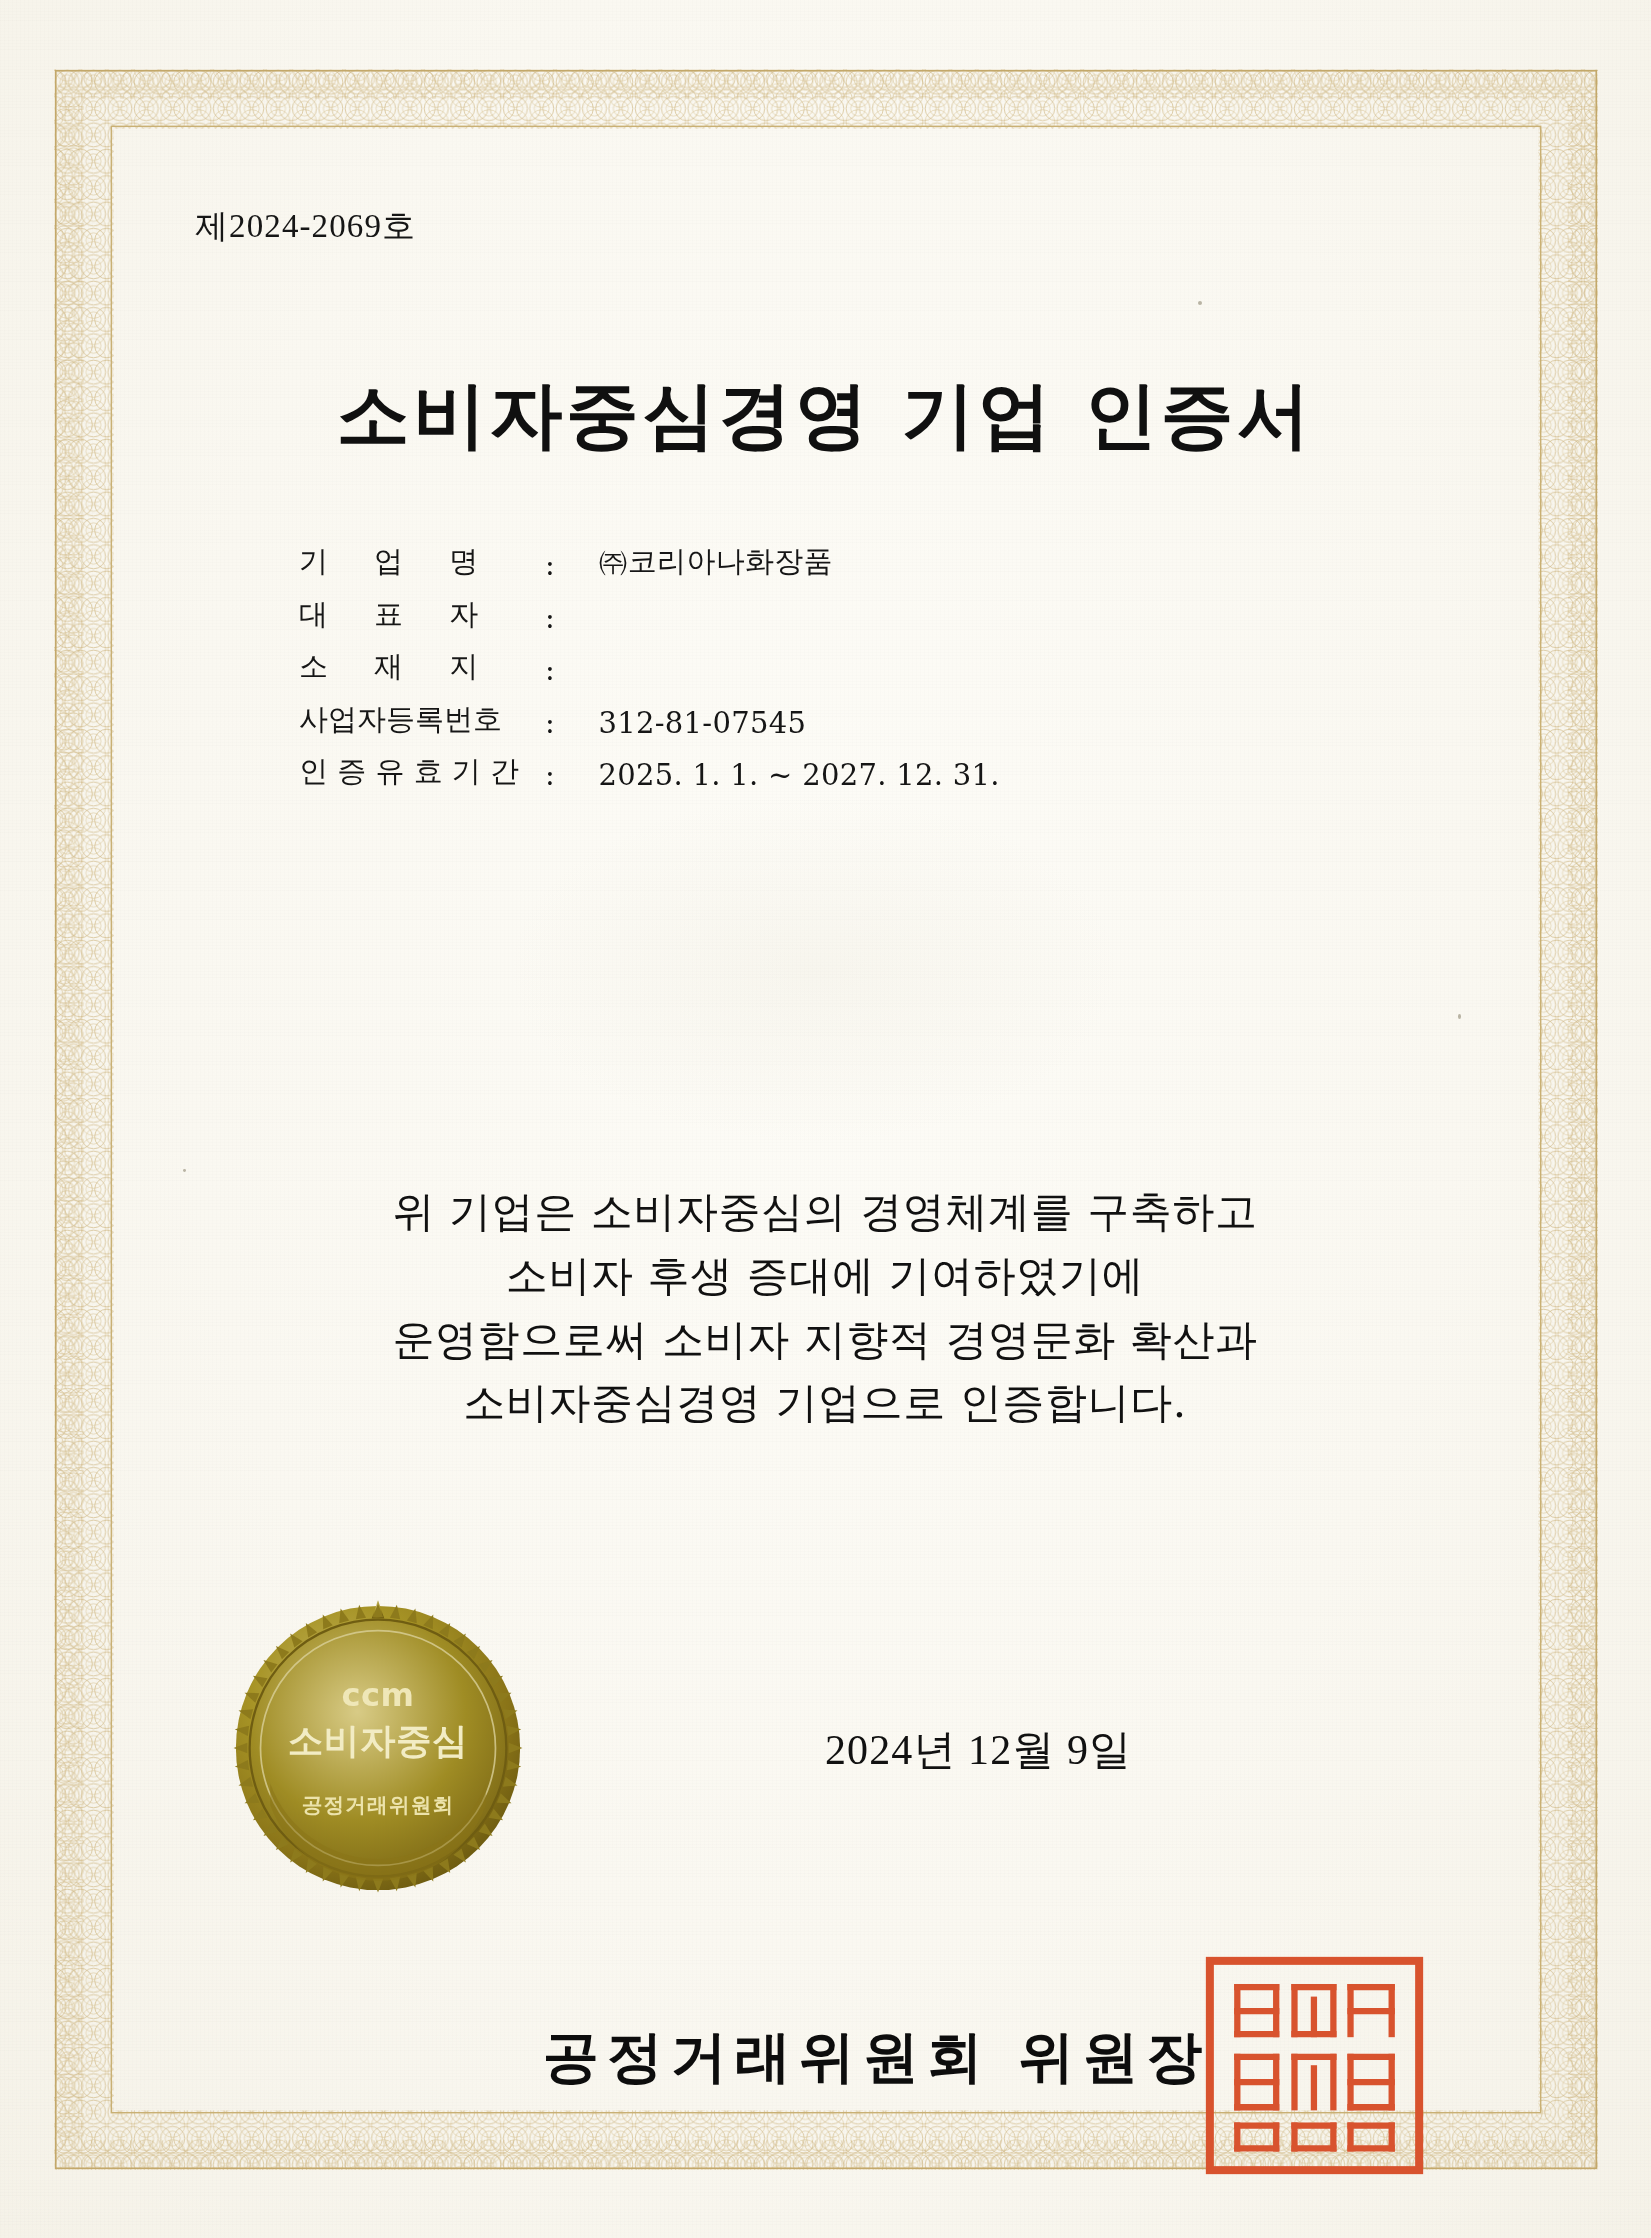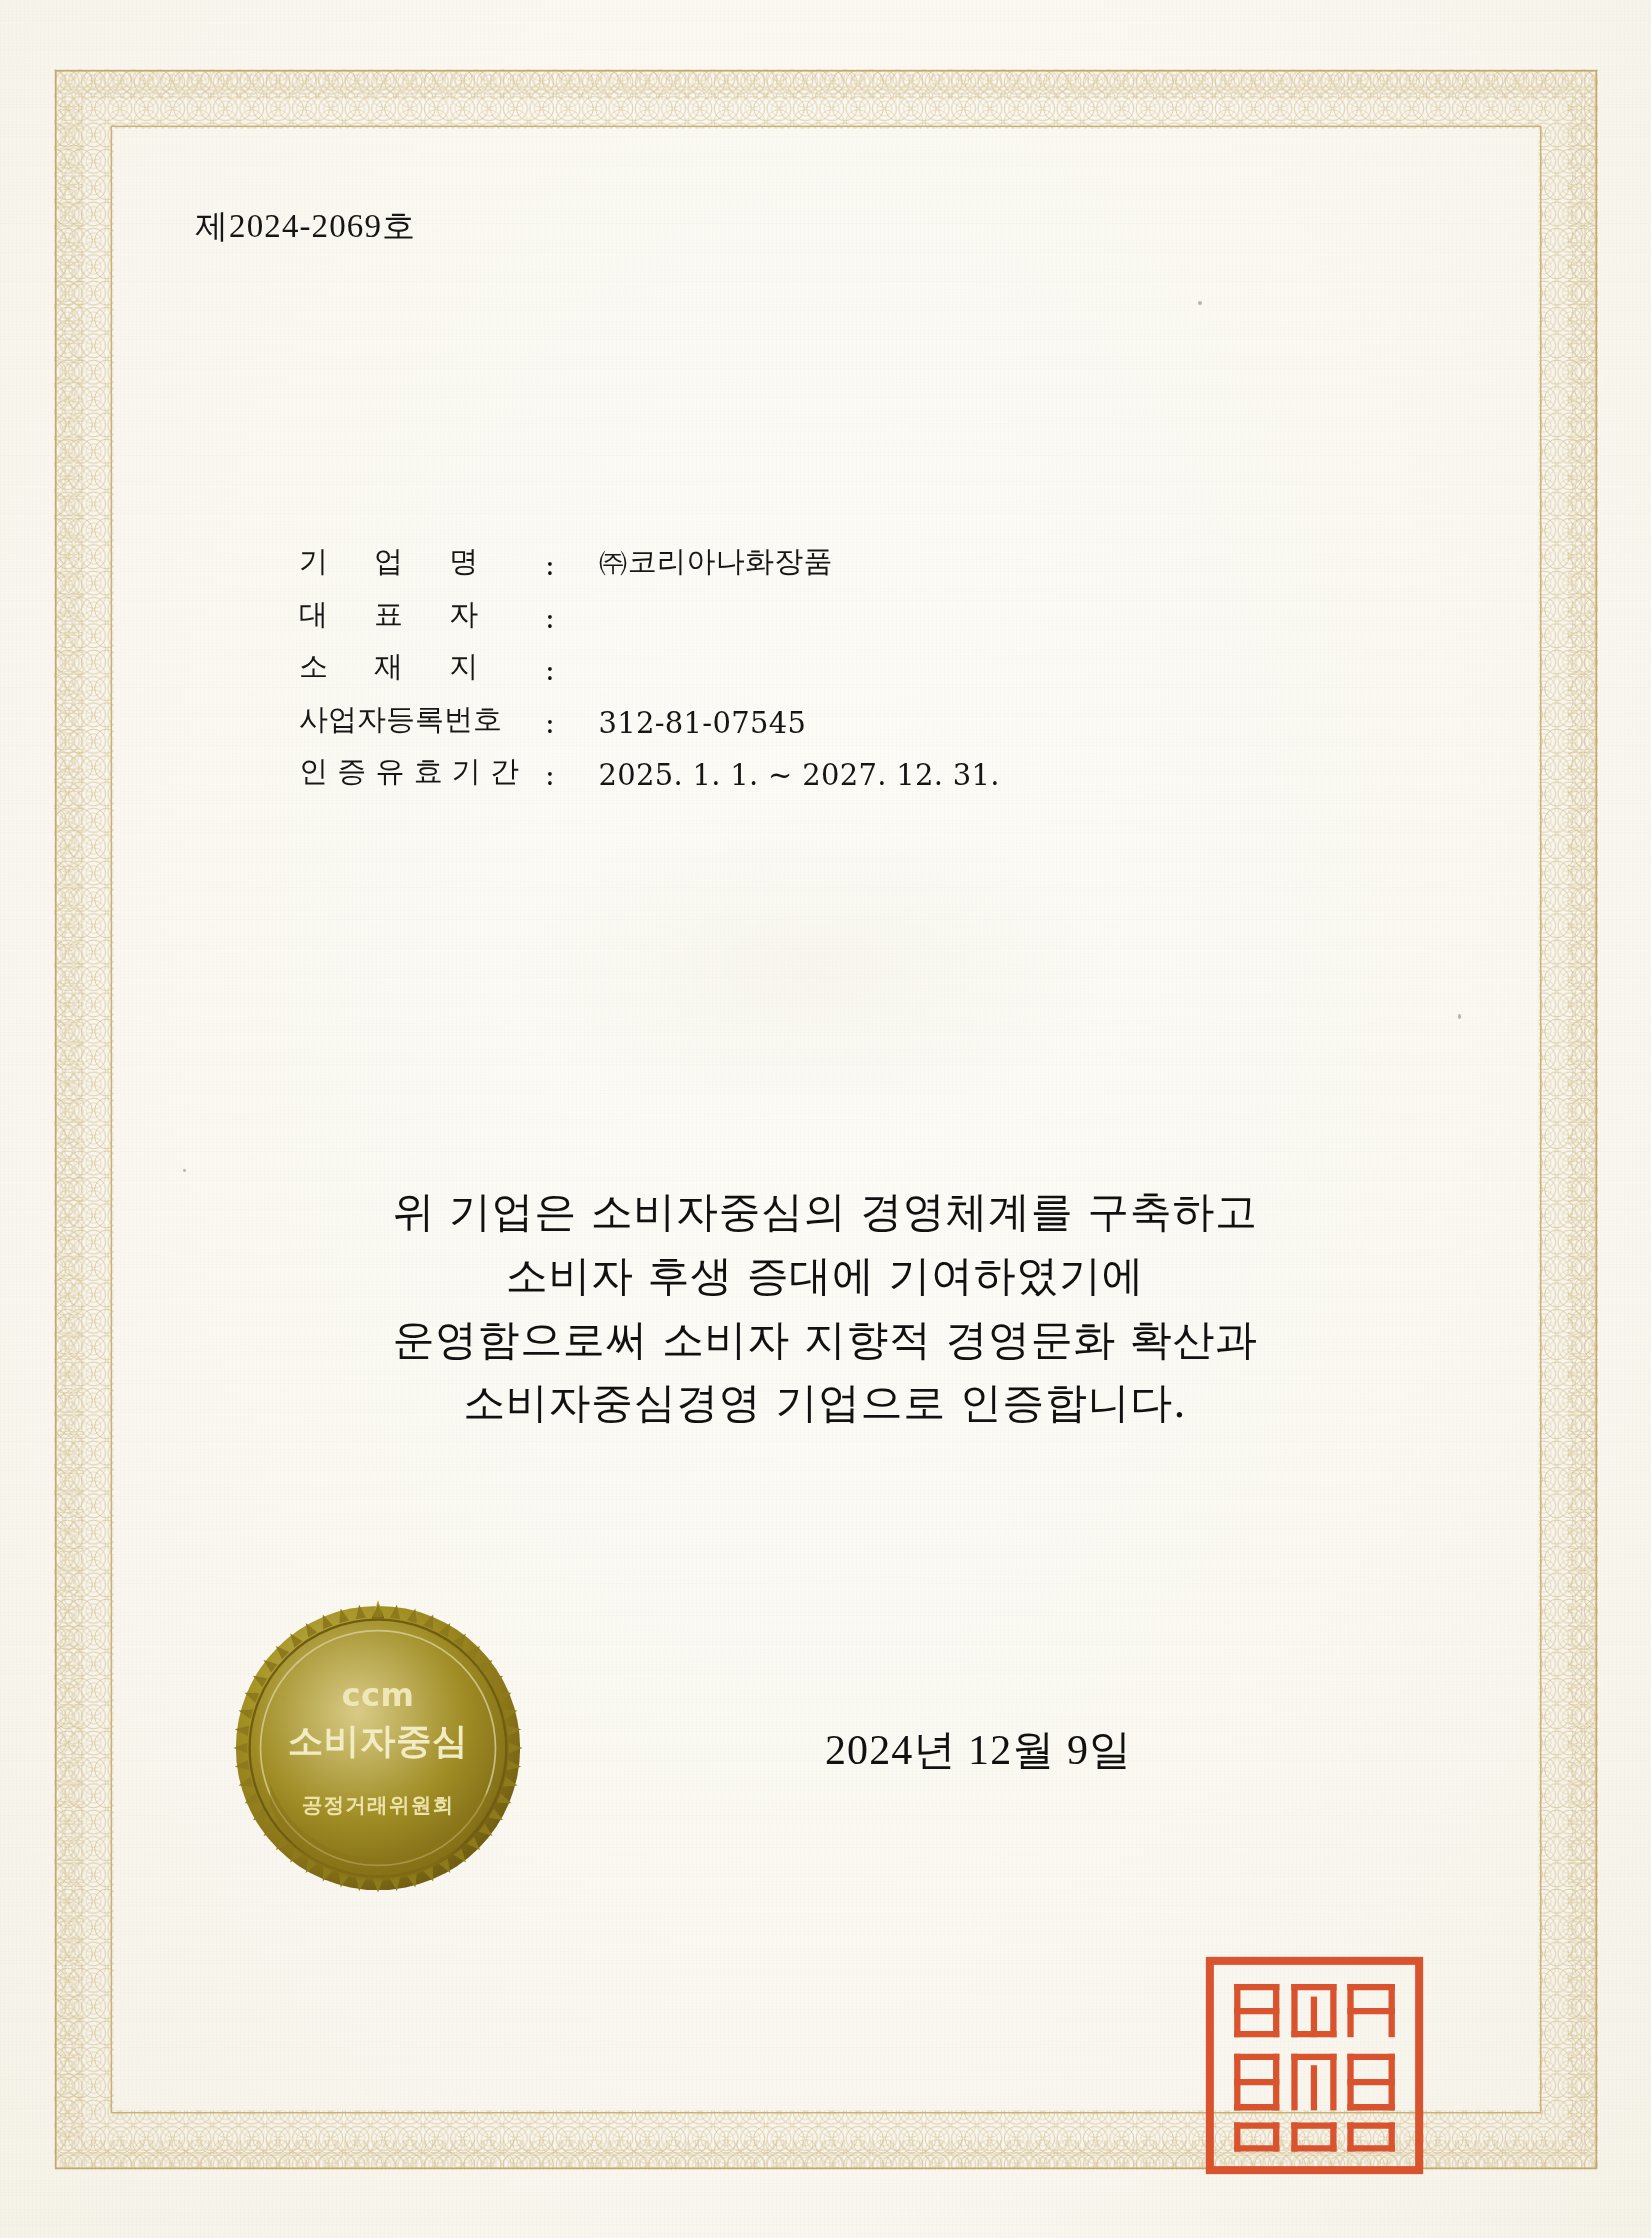--- a/index.html
+++ b/index.html
@@ -232,20 +232,23 @@
       <rect x="3" y="3" width="2688" height="3660" fill="none" stroke="#c3a86a" stroke-width="3"></rect>
       <rect x="100" y="100" width="2494" height="3466" fill="none" stroke="#c9b074" stroke-width="2.5"></rect>
       <rect x="112" y="112" width="2470" height="3442" fill="none" stroke="#dcc header" stroke-width="0"></rect>
     </svg>
   </div>
 
   <div class="content">
 
     <div class="cert-number">제2024-2069호</div>
 
+    <div class="title">
+      <span>소비자중심경영</span><span class="gap"></span><span>기업</span><span class="gap"></span><span>인증서</span>
+    </div>
 
     <div class="fields">
 
       <div class="field-row">
         <span class="field-label">기     업     명</span>
         <span class="field-sep">:</span>
         <span class="field-value">㈜코리아나화장품</span>
       </div>
 
       <div class="field-row">
@@ -274,20 +277,21 @@
 
     <div class="statement">
       <div class="statement-line">위 기업은 소비자중심의 경영체계를 구축하고</div>
       <div class="statement-line">소비자 후생 증대에 기여하였기에</div>
       <div class="statement-line">운영함으로써 소비자 지향적 경영문화 확산과</div>
       <div class="statement-line">소비자중심경영 기업으로 인증합니다.</div>
     </div>
 
     <div class="date">2024년 12월 9일</div>
 
+    <div class="issuer">공정거래위원회 위원장</div>
 
     <div class="emblem">
       <svg viewBox="0 0 520 520" xmlns="http://www.w3.org/2000/svg">
         <defs>
           <radialGradient id="goldgrad" cx="38%" cy="32%" r="72%">
             <stop offset="0%" stop-color="#c9bb6c"></stop>
             <stop offset="45%" stop-color="#a79426"></stop>
             <stop offset="80%" stop-color="#8a7418"></stop>
             <stop offset="100%" stop-color="#6e5c11"></stop>
           </radialGradient>

